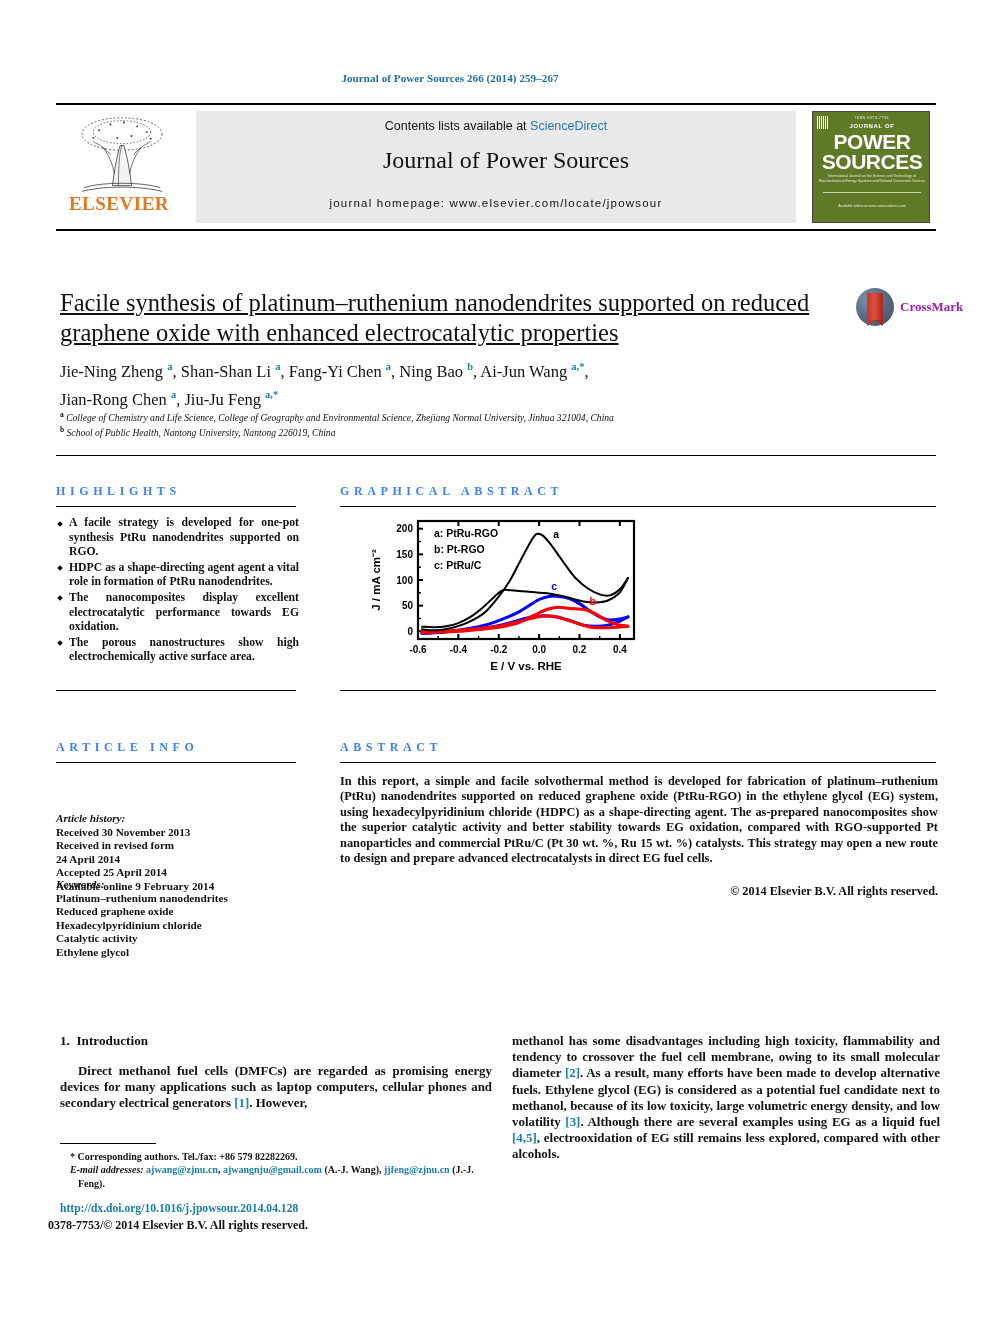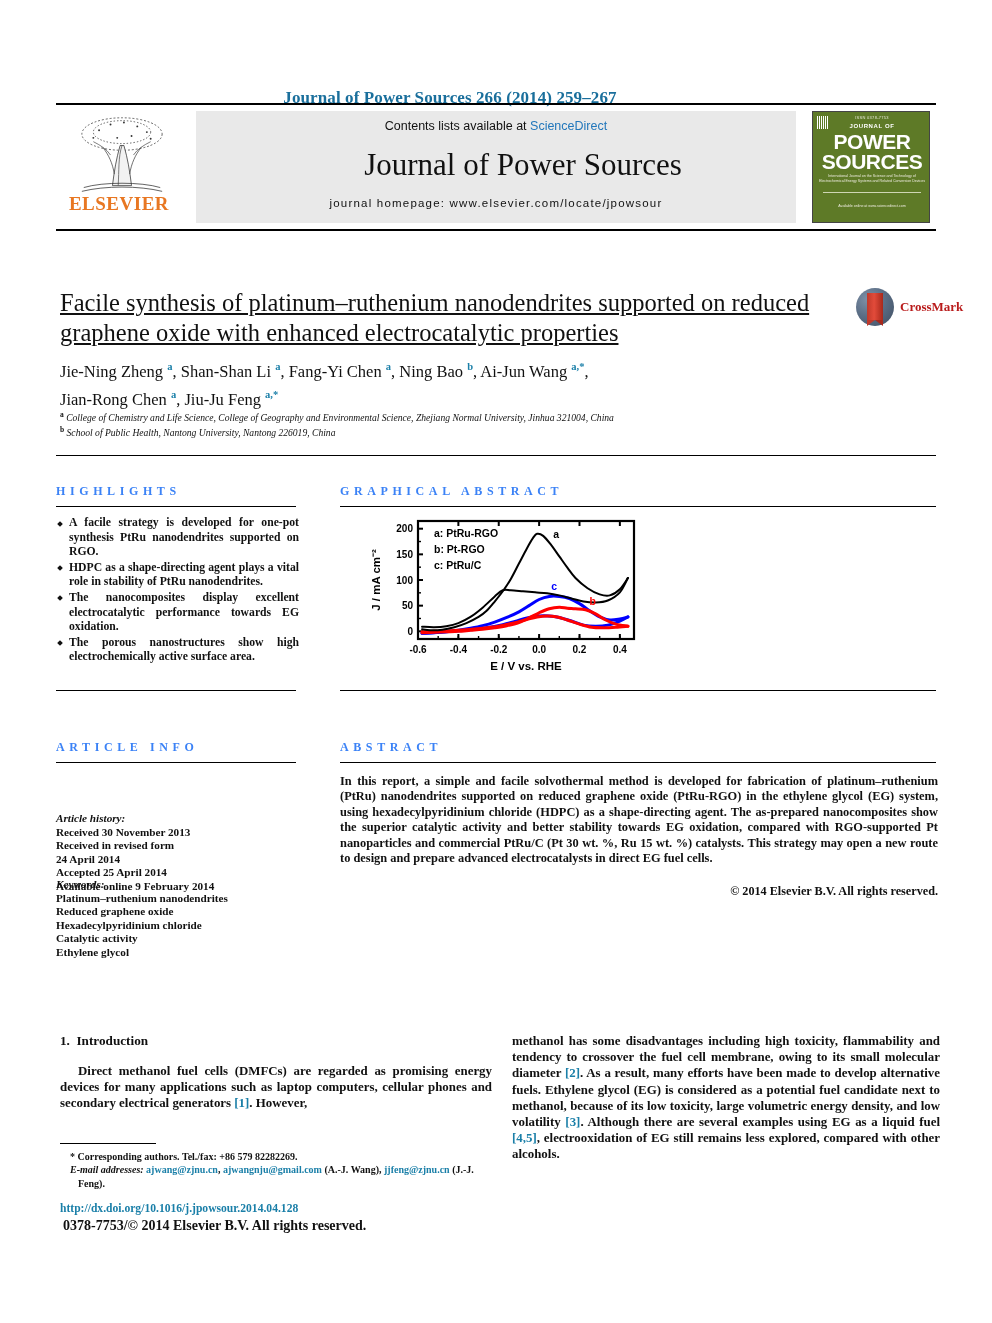--- a/index.html
+++ b/index.html
@@ -8,24 +8,24 @@
     background:#ffffff;
     font-family:"Liberation Serif", serif;
     color:#000;
     position:relative;
     overflow:hidden;
   }
   .page{position:relative;width:992px;height:1323px;}
 
   
   .runninghead{
-    position:absolute;left:0;top:88px;width:900px;
+    position:absolute;left:0;top:72px;width:900px;
     text-align:center;
     font-family:"Liberation Serif", serif;
-    font-weight:bold;font-size:17px;color:#1a6f9c;
+    font-weight:bold;font-size:11px;color:#1a6f9c;
     letter-spacing:.1px;
   }
 
   
   .masthead{
     position:absolute;left:56px;top:103px;width:880px;height:128px;
     border-top:2.4px solid #000;border-bottom:2.4px solid #000;
     box-sizing:border-box;
   }
   .mast-inner{position:absolute;left:0;top:0;width:880px;height:124px;}
@@ -41,21 +41,21 @@
     position:absolute;left:140px;top:6px;width:600px;height:112px;
     background:#e9e9e9;
   }
   .contents-line{
     position:absolute;left:0;top:8px;width:600px;text-align:center;
     font-family:"Liberation Sans",sans-serif;font-size:12.5px;color:#111;
   }
   .contents-line a{color:#2277bb;text-decoration:none;}
   .journal-name{
     position:absolute;left:0;top:36px;width:620px;text-align:center;
-    font-family:"Liberation Serif",serif;font-size:31px;color:#111;padding-left:17px;
+    font-family:"Liberation Serif",serif;font-size:24px;color:#111;
   }
   .homepage-line{
     position:absolute;left:0;top:86px;width:600px;text-align:center;
     font-family:"Liberation Sans",sans-serif;font-size:11.5px;color:#111;
     letter-spacing:1.2px;
   }
   .cover-thumb{
     position:absolute;left:756px;top:6px;width:118px;height:112px;
     background:#5e7a27;border:1px solid #444;box-sizing:border-box;
     overflow:hidden;
@@ -111,21 +111,21 @@
     position:absolute;left:11px;top:5px;width:16px;height:27px;
     background:linear-gradient(90deg,#c0392b 0%,#e24b3a 45%,#a8291c 100%);
   }
   .cm-book:after{
     content:"";position:absolute;left:0;bottom:-6px;
     border-left:8px solid #c0392b;border-right:8px solid #a8291c;
     border-bottom:6px solid transparent;
   }
   .cm-text{
     position:absolute;left:44px;top:11px;
-    font-family:"Liberation Serif",serif;font-weight:bold;font-size:13px;color:#b91c1c;
+    font-family:"Liberation Serif",serif;font-weight:bold;font-size:13px;color:#a21caf;
   }
 
   .authors{
     position:absolute;left:60px;top:355px;width:790px;
     font-family:"Liberation Serif",serif;font-size:16.5px;line-height:23px;color:#111;
   }
   .authors sup{font-size:10.5px;color:#1a7fa8;font-weight:bold;}
   .affil{
     position:absolute;left:60px;top:409px;width:800px;
     font-family:"Liberation Serif",serif;font-style:italic;font-size:9.6px;
@@ -220,22 +220,22 @@
     font-family:"Liberation Serif",serif;font-size:10px;line-height:13.4px;color:#111;
     font-weight:bold;
   }
   .fn a{color:#1a7fa8;text-decoration:none;}
   .fn .it{font-style:italic;}
   .doi{
     position:absolute;left:60px;top:1202px;width:440px;
     font-family:"Liberation Serif",serif;font-size:11.6px;color:#1a7fa8;font-weight:bold;
   }
   .issn{
-    position:absolute;left:63px;top:1218px;width:440px;
-    font-family:"Liberation Serif",serif;font-size:14px;color:#111;font-weight:bold;
+    position:absolute;left:48px;top:1218px;width:440px;
+    font-family:"Liberation Serif",serif;font-size:12px;color:#111;font-weight:bold;
   }
 </style>
 </head>
 <body>
 
 <div class="page">
 
   <div class="runninghead">Journal of Power Sources 266 (2014) 259–267</div>
 
   <div class="masthead">
@@ -305,21 +305,21 @@
   <div class="authors">Jie-Ning Zheng <sup>a</sup>, Shan-Shan Li <sup>a</sup>, Fang-Yi Chen <sup>a</sup>, Ning Bao <sup>b</sup>, Ai-Jun Wang <sup>a,*</sup>,<br>Jian-Rong Chen <sup>a</sup>, Jiu-Ju Feng <sup>a,*</sup></div>
   <div class="affil"><sup>a</sup> College of Chemistry and Life Science, College of Geography and Environmental Science, Zhejiang Normal University, Jinhua 321004, China<br><sup>b</sup> School of Public Health, Nantong University, Nantong 226019, China</div>
 
   <div class="rule-main"></div>
 
   <div class="colhead hl-sec">HIGHLIGHTS</div>
   <div class="hl-rule"></div>
   <div class="hl-list">
     <ul>
       <li>A facile strategy is developed for one-pot synthesis PtRu nanodendrites supported on RGO.</li>
-      <li>HDPC as a shape-directing agent plays a vital role in stability of PtRu nanodendrites.</li>
+      <li>HDPC as a shape-directing agent agent a vital role in formation of PtRu nanodendrites.</li>
       <li>The nanocomposites display excellent electrocatalytic performance towards EG oxidation.</li>
       <li>The porous nanostructures show high electrochemically active surface area.</li>
     </ul>
   </div>
   <div class="hl-bot-rule"></div>
 
   <div class="colhead ai-sec">ARTICLE INFO</div>
   <div class="ai-rule"></div>
   <div class="ai-body">
     <div class="it">Article history:</div>

